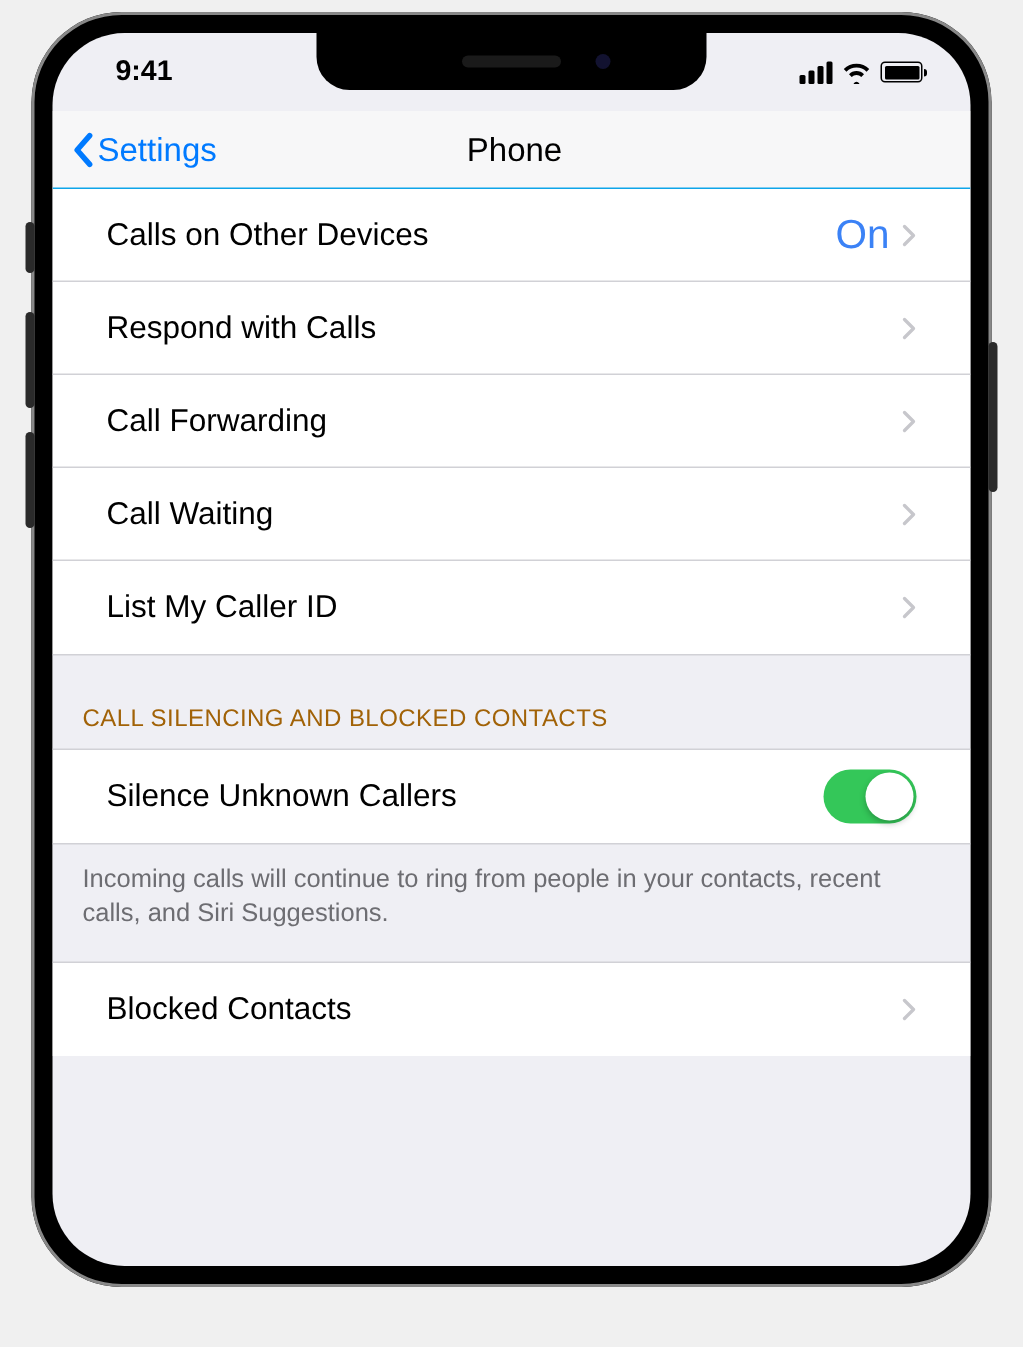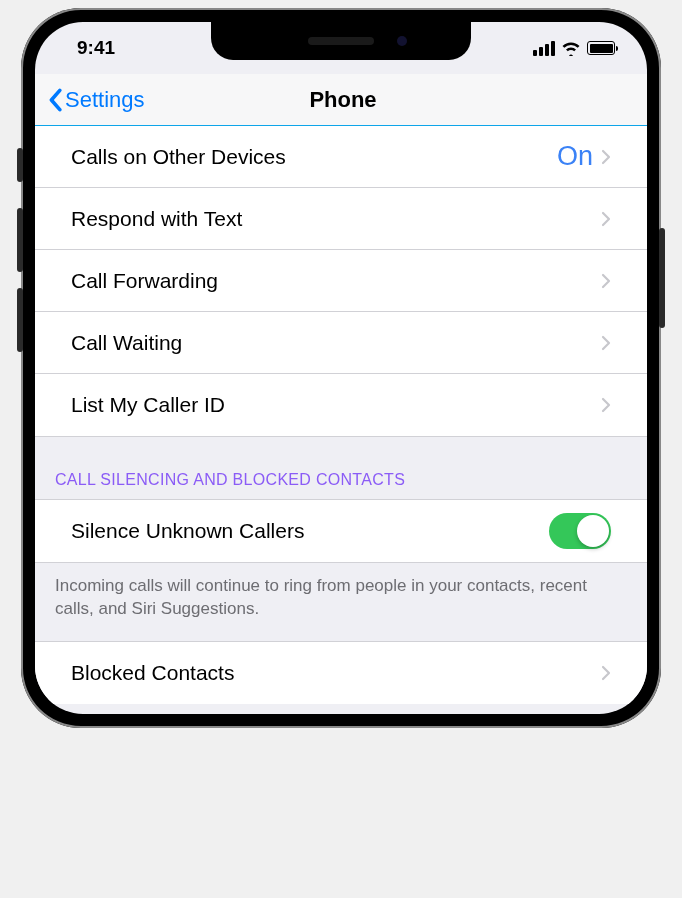--- a/index.html
+++ b/index.html
@@ -8,21 +8,21 @@
       background: #f0f0f0;
       width: 682px;
       height: 898px;
       display: flex;
       justify-content: center;
       align-items: flex-start;
       padding-top: 8px;
     }
     .phone-frame {
       width: 640px;
-      height: 720px;
+      height: 850px;
       background: #000;
       border-radius: 60px;
       padding: 14px;
       position: relative;
       box-shadow: 0 0 0 2px #888 inset;
     }
     .phone-inner {
       width: 100%;
       height: 100%;
       background: #efeff4;
@@ -116,21 +116,21 @@
       color: #007aff;
       font-size: 22px;
       gap: 2px;
       z-index: 2;
     }
     .nav-title {
       position: absolute;
       left: 4px; right: 0;
       text-align: center;
       font-size: 22px;
-      font-weight: 700;
+      font-weight: 400;
       color: #000;
     }
 
     .list { background: #fff; }
     .row {
       display: flex;
       align-items: center;
       padding: 0 36px;
       height: 62px;
       font-size: 21px;
@@ -142,21 +142,21 @@
     .row .label { flex: 1; }
     .row .value { color: #3b82f6; font-size: 27px; margin-right: 8px; }
     .chevron {
       color: #c7c7cc;
       font-size: 20px;
     }
     .section-header {
       background: #efeff4;
       padding: 34px 20px 10px 20px;
       font-size: 16px;
-      color: #8b5cf6;
+      color: #a16207;
       letter-spacing: 0.3px;
       border-bottom: 0.8px solid #d1d1d6;
     }
     .section-header.first { border-top: 0.8px solid #d1d1d6; }
     .footer {
       background: #efeff4;
       padding: 12px 20px 20px 20px;
       font-size: 17px;
       color: #6d6d72;
       line-height: 1.35;
@@ -226,21 +226,21 @@
 
     <div class="list">
       <div class="row">
         <span class="label">Calls on Other Devices</span>
         <span class="value">On</span>
         <svg class="chevron" width="10" height="16" viewBox="0 0 10 16">
             <path d="M2 2 L8 8 L2 14" stroke="#c7c7cc" stroke-width="2.2" fill="none" stroke-linecap="round" stroke-linejoin="round"></path>
           </svg>
       </div>
       <div class="row">
-        <span class="label">Respond with Text</span>
+        <span class="label">Respond with Calls</span>
         <svg class="chevron" width="10" height="16" viewBox="0 0 10 16">
             <path d="M2 2 L8 8 L2 14" stroke="#c7c7cc" stroke-width="2.2" fill="none" stroke-linecap="round" stroke-linejoin="round"></path>
           </svg>
       </div>
       <div class="row">
         <span class="label">Call Forwarding</span>
         <svg class="chevron" width="10" height="16" viewBox="0 0 10 16">
             <path d="M2 2 L8 8 L2 14" stroke="#c7c7cc" stroke-width="2.2" fill="none" stroke-linecap="round" stroke-linejoin="round"></path>
           </svg>
       </div>

